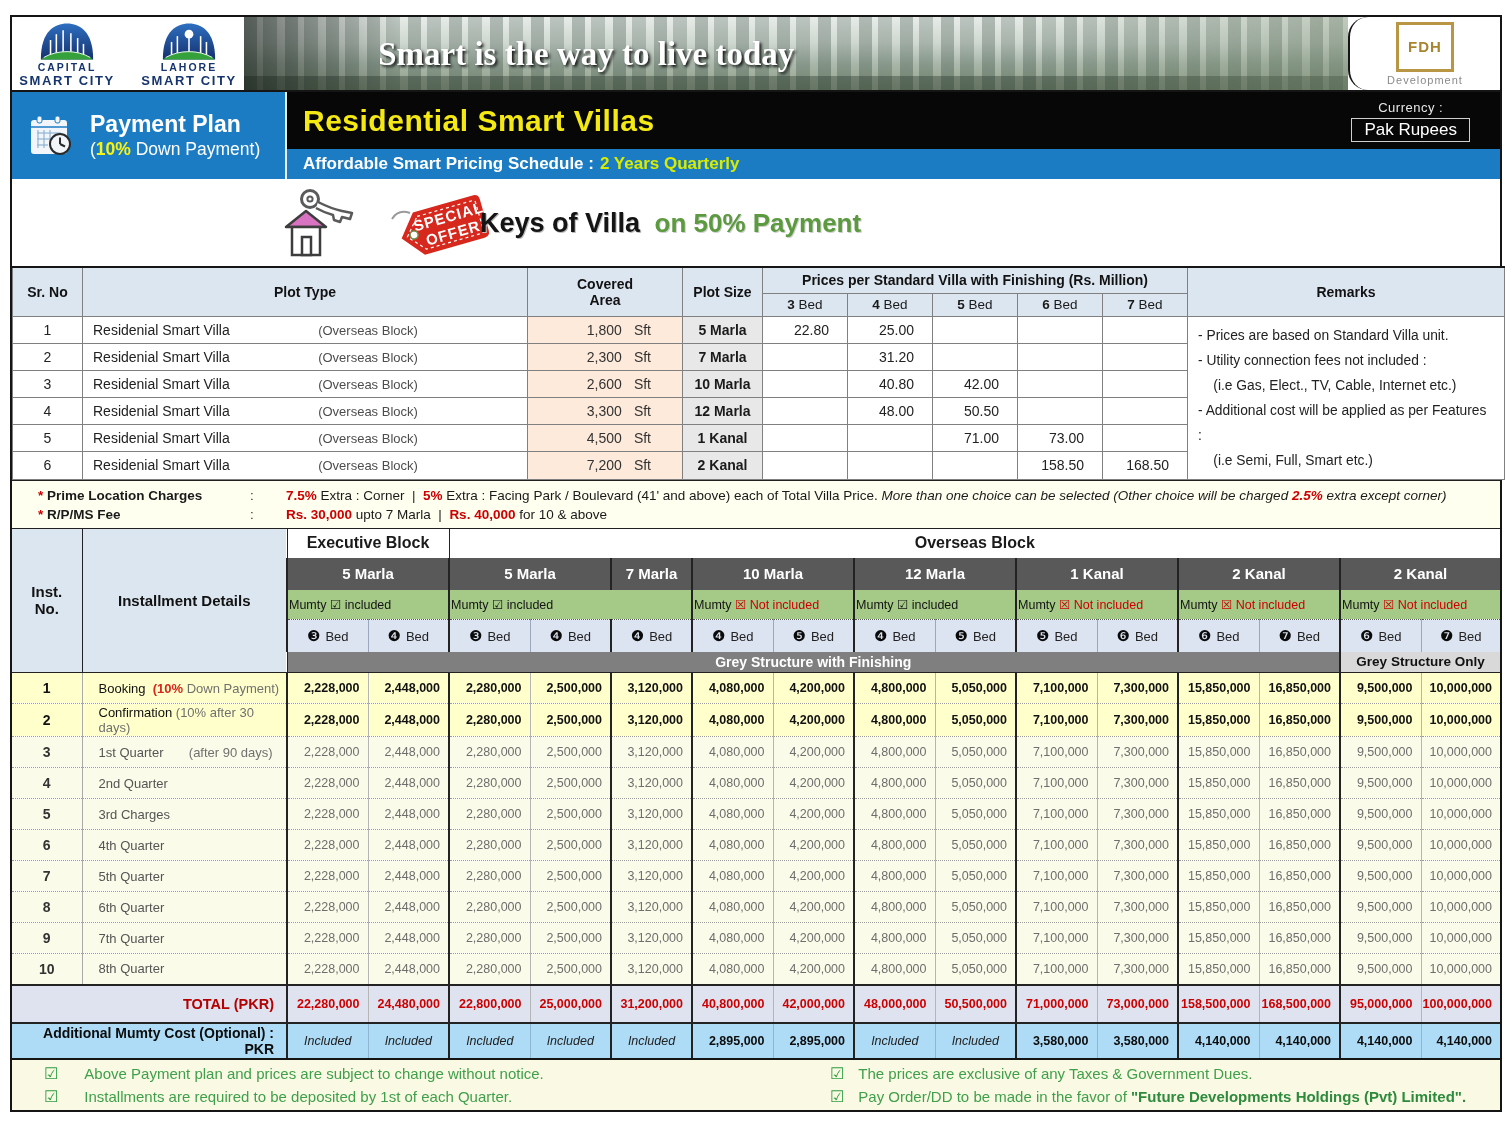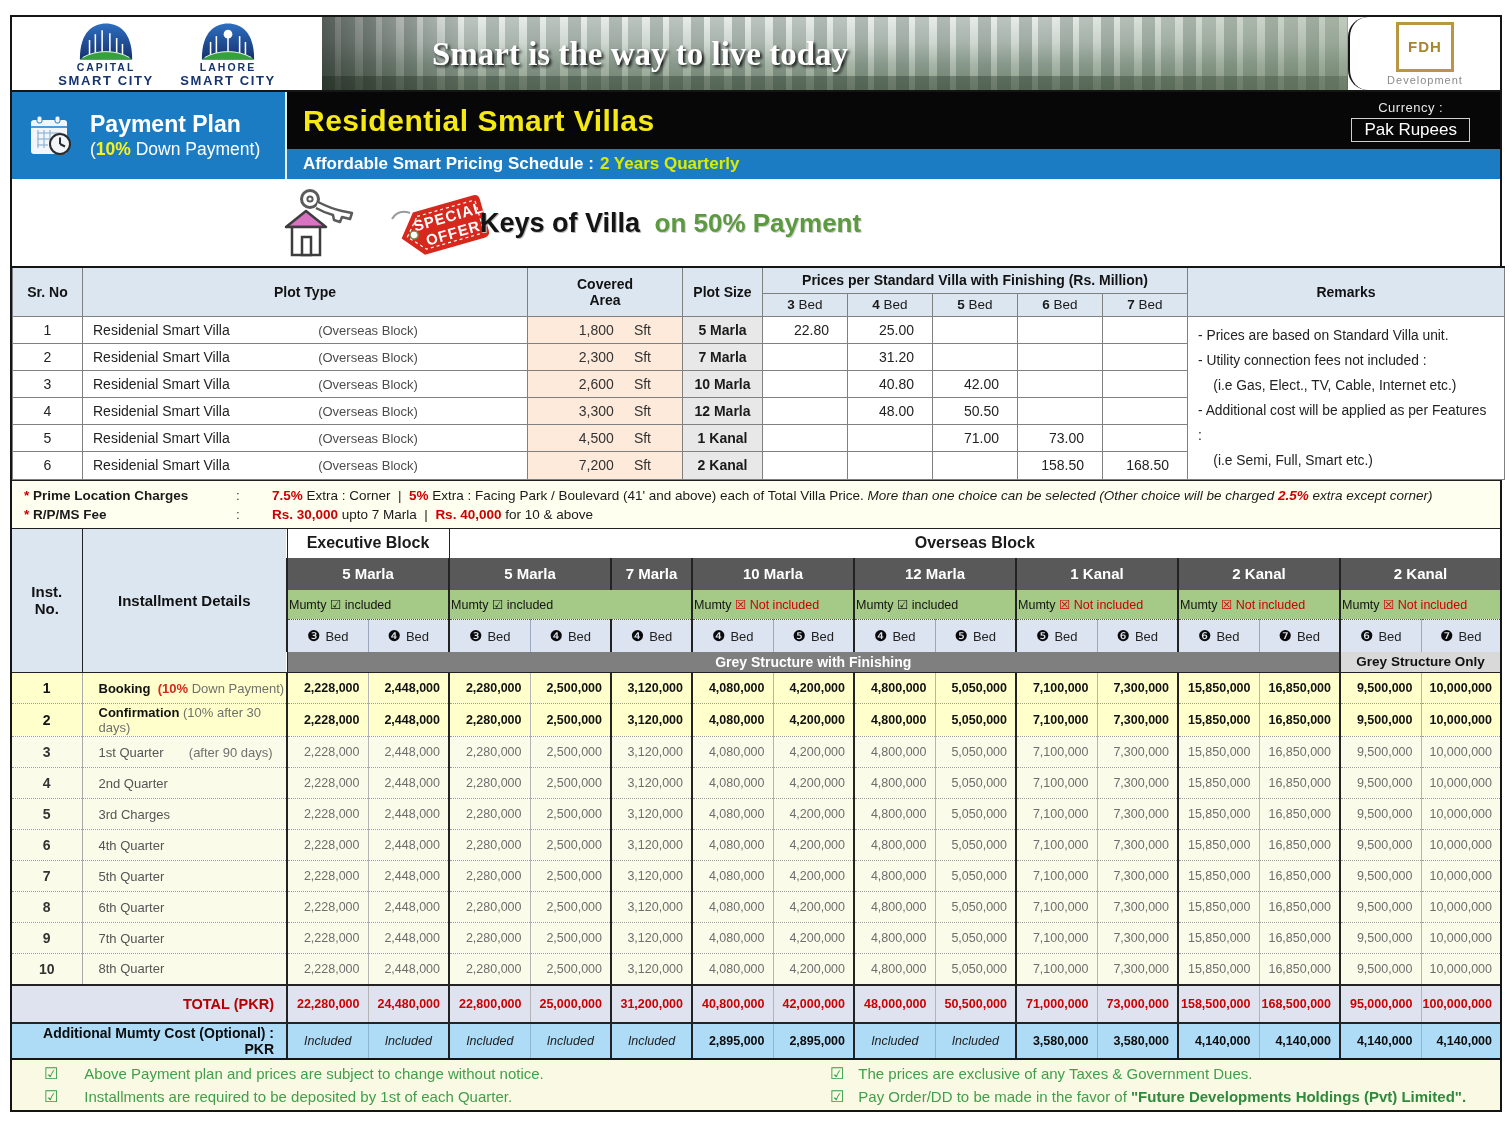--- a/index.html
+++ b/index.html
@@ -4,21 +4,21 @@
 <style>
   html,body{margin:0;padding:0;}
   body{
     width:1512px;height:1126px;background:#ffffff;position:relative;overflow:hidden;
     font-family:"Liberation Sans", sans-serif;color:#1a1a1a;
   }
   .doc{position:absolute;left:10px;top:15px;width:1492px;border:2px solid #151515;box-sizing:border-box;background:#fff;}
 
   
   .top-band{height:73px;display:flex;background:#fff;}
-  .logos{width:310px;display:flex;align-items:center;justify-content:center;gap:22px;}
+  .logos{width:232px;display:flex;align-items:center;justify-content:center;gap:22px;}
   .logo{display:flex;flex-direction:column;align-items:center;width:100px;}
   .logo-text1{font-size:10.5px;font-weight:bold;letter-spacing:2px;color:#16356e;margin-top:1px;}
   .logo-text2{font-size:13px;font-weight:bold;letter-spacing:1.6px;color:#16356e;}
   .banner{flex:1;position:relative;overflow:hidden;
     background:
       repeating-linear-gradient(90deg, rgba(55,75,65,.30) 0 13px, rgba(255,255,255,.10) 13px 19px, rgba(40,62,52,.22) 19px 33px, rgba(255,255,255,.06) 33px 41px),
       linear-gradient(180deg,#e6ebe7 0%,#ccd5ce 35%,#a2b1a3 65%,#87977f 100%);
   }
   .banner::before{content:"";position:absolute;inset:0;
     background:linear-gradient(90deg, rgba(10,16,12,.55) 0%, rgba(10,16,12,0) 14%, rgba(10,16,12,0) 70%, rgba(120,140,110,.35) 100%),
@@ -62,28 +62,28 @@
   .price-table .hd{background:#dce6f1;font-weight:bold;font-size:14px;text-align:center;color:#121212;}
   .price-table .hd-sub{background:#dce6f1;font-size:13.5px;text-align:center;}
   .price-table .hd-sub b{font-size:13.5px;}
   .ph-row1{height:26px;}.ph-row2{height:23px;}
   .pr-row{height:26px;font-size:14px;}
   .c-sr{text-align:center;color:#222;}
   .c-plot{padding-left:10px;}
   .c-plot .pname{display:inline-block;width:52%;color:#222;}
   .c-plot .pblock{color:#4d4d4d;font-size:13px;}
   .c-area{background:#fdeada;}
-  .c-area .wrap{display:flex;justify-content:flex-end;gap:20px;padding-right:30px;color:#333;}
+  .c-area .wrap{display:flex;justify-content:flex-end;gap:12px;padding-right:30px;color:#333;}
   .c-size{background:#e8e8e8;font-weight:bold;text-align:center;}
   .c-price{text-align:right;padding-right:18px;color:#222;}
   .c-remarks{background:#fff;padding:6px 10px;font-size:13.8px;color:#222;vertical-align:middle;}
   .c-remarks div{white-space:pre-wrap;line-height:25px;}
 
   
-  .notes{background:#fffff0;border-top:1.5px solid #202020;border-bottom:1.5px solid #202020;padding:5px 0 4px 0;}
+  .notes{background:#fffff0;border-top:1.5px solid #202020;border-bottom:1.5px solid #202020;padding:5px 0 4px 14px;}
   .note-row{display:flex;font-size:13.5px;line-height:19px;}
   .note-label{width:224px;padding-left:12px;font-weight:bold;white-space:pre-wrap;box-sizing:border-box;}
   .note-label .ast{color:#cc0000;}
   .note-colon{width:36px;color:#333;}
   .note-body{flex:1;white-space:pre-wrap;color:#1a1a1a;}
   .seg-red{color:#cc0000;font-weight:bold;}
   .seg-it{font-style:italic;}
   .seg-redit{color:#cc0000;font-weight:bold;font-style:italic;}
 
   
@@ -104,21 +104,21 @@
   .struct-fin{background:#7f7f7f;color:#fff;font-weight:bold;font-size:14px;text-align:center;border-left:1.5px solid #222;border-bottom:1px solid #222;}
   .struct-only{background:#d9d9d9;color:#111;font-weight:bold;font-size:13.5px;text-align:center;border-left:2px solid #232323;border-bottom:1px solid #222;}
   .gstart{border-left:2px solid #232323 !important;}
   .data-row{height:31px;}
   .data-row td{border-top:1px dotted #9a9a9a;}
   .data-row .no{text-align:center;font-weight:bold;font-size:14px;border-right:1px solid #aaa;}
   .data-row .lbl{padding-left:16px;font-size:13px;white-space:pre-wrap;border-right:1.5px solid #222;}
   .data-row .val{text-align:right;padding-right:8px;font-size:12.5px;border-left:1px solid #b5b5b5;}
   .row-em{background:#ffffcc;}
   .row-em .val, .row-em .no{color:#111;font-weight:bold;}
-  .row-em .lbl .l-b{font-weight:bold;color:#111;}
+  .row-em .lbl .l-b{font-weight:normal;color:#111;}
   .row-nm{background:#fbfbe9;}
   .row-nm .val{color:#6e6e6e;}
   .row-nm .no{color:#333;}
   .row-nm .lbl{color:#555;}
   .l-b{font-weight:bold;}
   .l-red{color:#d42a1e;font-weight:bold;}
   .l-gray{color:#707070;}
   .total-row{height:38px;background:#dfe2ef;}
   .total-row td{border-top:2px solid #232323;}
   .total-label{text-align:right;padding-right:12px;font-weight:bold;font-size:14.5px;color:#b40000;border-right:1.5px solid #222;}

